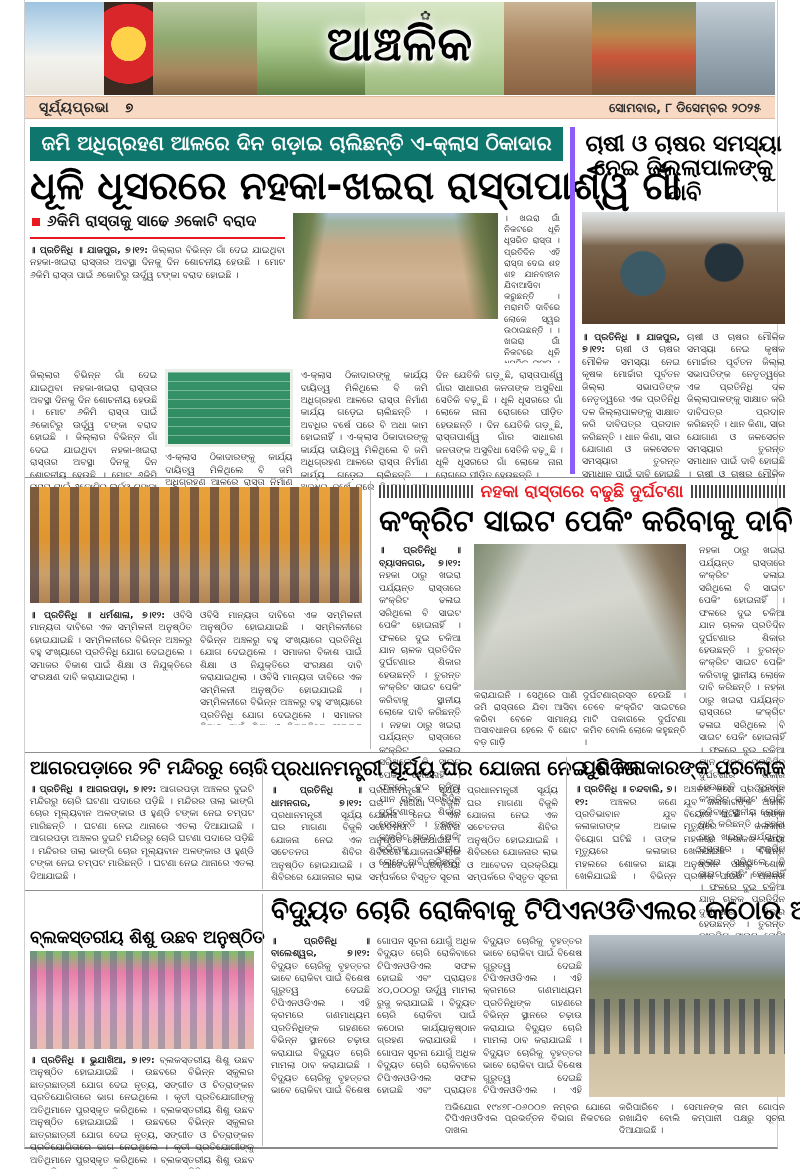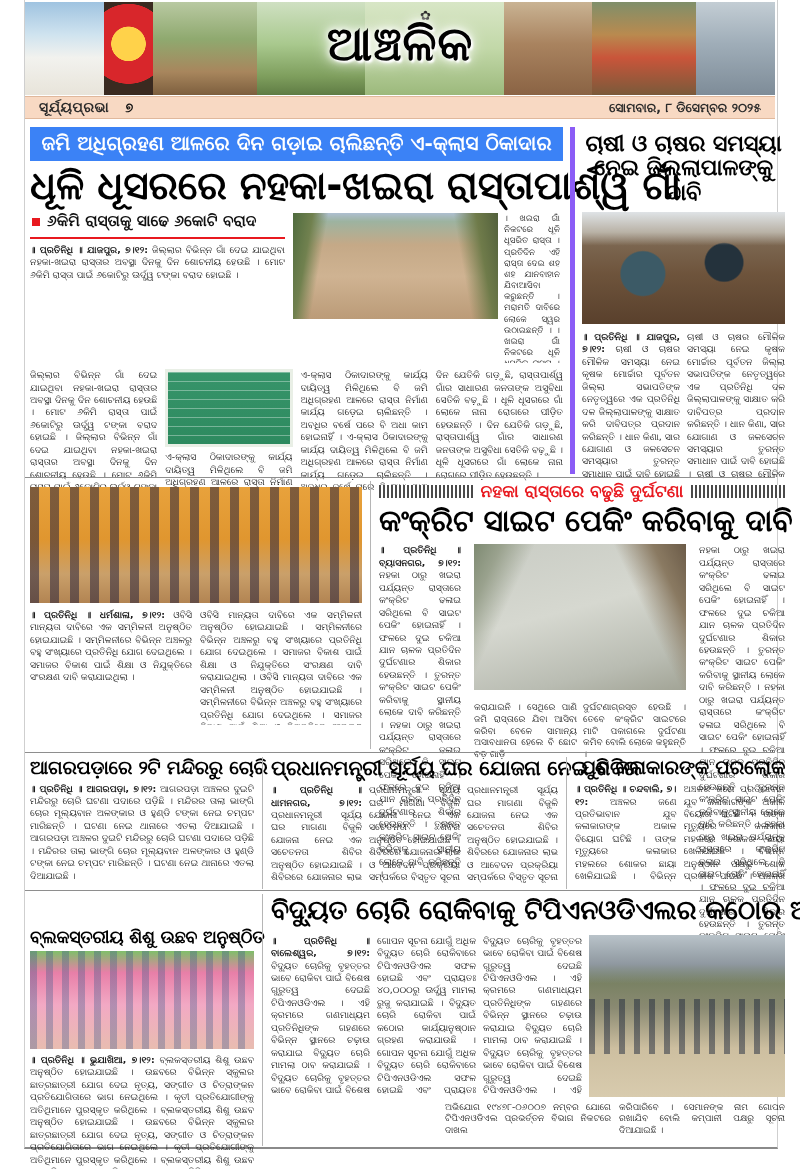--- a/index.html
+++ b/index.html
@@ -30,21 +30,21 @@
   
   .headline{font-weight:800;color:#000;line-height:1.08;letter-spacing:-.3px;}
   .byl{font-weight:800;}
   .body-txt{font-size:9.3px;line-height:1.34;text-align:justify;color:#191919;word-break:break-word;}
   .col{overflow:hidden;}
   .hsep{position:absolute;left:25px;width:750px;border-top:1px solid #8e8e8e;}
   .caption{font-size:9px;line-height:1.3;color:#191919;text-align:justify;}
 
   
   .secA{position:absolute;left:30px;top:127px;width:533px;height:347px;}
-  .kicker-red{background:#3b82f6;color:#fff;font-size:20px;font-weight:800;text-align:center;padding:4px 0 6px;}
+  .kicker-red{background:#0f766e;color:#fff;font-size:20px;font-weight:800;text-align:center;padding:4px 0 6px;}
   .secA .headline{font-size:39px;margin-top:4px;white-space:nowrap;}
   .A-row{display:flex;margin-top:6px;}
   .A-bullets{width:255px;}
   .bullet-line{display:flex;align-items:flex-start;font-size:15.5px;font-weight:800;margin-bottom:6px;line-height:1.15;}
   .sq{width:8px;height:8px;background:#e8191f;margin:5px 7px 0 2px;flex:0 0 auto;}
   .red-rule{border-top:2px solid #e8191f;margin:6px 0 5px;}
   .road-photo{width:205px;height:106px;margin-left:8px;background:
      linear-gradient(100deg,#4f6b3e 0%,#71814f 9%,rgba(0,0,0,0) 16%),
      linear-gradient(260deg,#52603c 0%,#6f7b4a 10%,rgba(0,0,0,0) 20%),
      linear-gradient(180deg,#aebfd0 0%,#9db3a0 8%,#c5a987 30%,#cfb392 60%,#bb9b78 100%);}
@@ -82,21 +82,21 @@
   .stripe{height:13px;flex:1;background:repeating-linear-gradient(90deg,#4a4a4a 0 2px,#fff 2px 4px);}
   .D-kick{color:#e8191f;font-size:17px;font-weight:800;white-space:nowrap;}
   .secD .headline{font-size:30px;margin-top:4px;white-space:nowrap;}
   .D-row{display:flex;gap:13px;margin-top:7px;height:196px;}
   .D-col1{width:82px;}
   .D-mid{width:212px;}
   .canal-photo{width:100%;height:146px;background:
      linear-gradient(115deg,#7e8a72 0%,#9aa28e 10%,rgba(0,0,0,0) 22%),
      linear-gradient(245deg,#6b5b48 0%,#8a7a62 12%,rgba(0,0,0,0) 26%),
      linear-gradient(165deg,#c9ccc4 0%,#d6d8d0 45%,#b9bcb2 80%,#a2a496 100%);}
-  .D-caps{display:flex;gap:6px;margin-top:12px;}
+  .D-caps{display:flex;gap:6px;margin-top:0;}
   .D-caps .caption{flex:1;}
   .D-col3{flex:1;}
 
   
   .secE1{position:absolute;left:30px;top:757px;width:224px;height:132px;}
   .secE2{position:absolute;left:262px;top:757px;width:296px;height:132px;border-left:1px solid #b5b5b5;padding-left:8px;box-sizing:border-box;}
   .secE3{position:absolute;left:566px;top:757px;width:219px;height:132px;border-left:1px solid #b5b5b5;padding-left:8px;box-sizing:border-box;}
   .secE1 .headline{font-size:19px;white-space:nowrap;}
   .secE2 .headline{font-size:20.5px;white-space:nowrap;}
   .secE3 .headline{font-size:19.5px;text-align:right;white-space:nowrap;}

